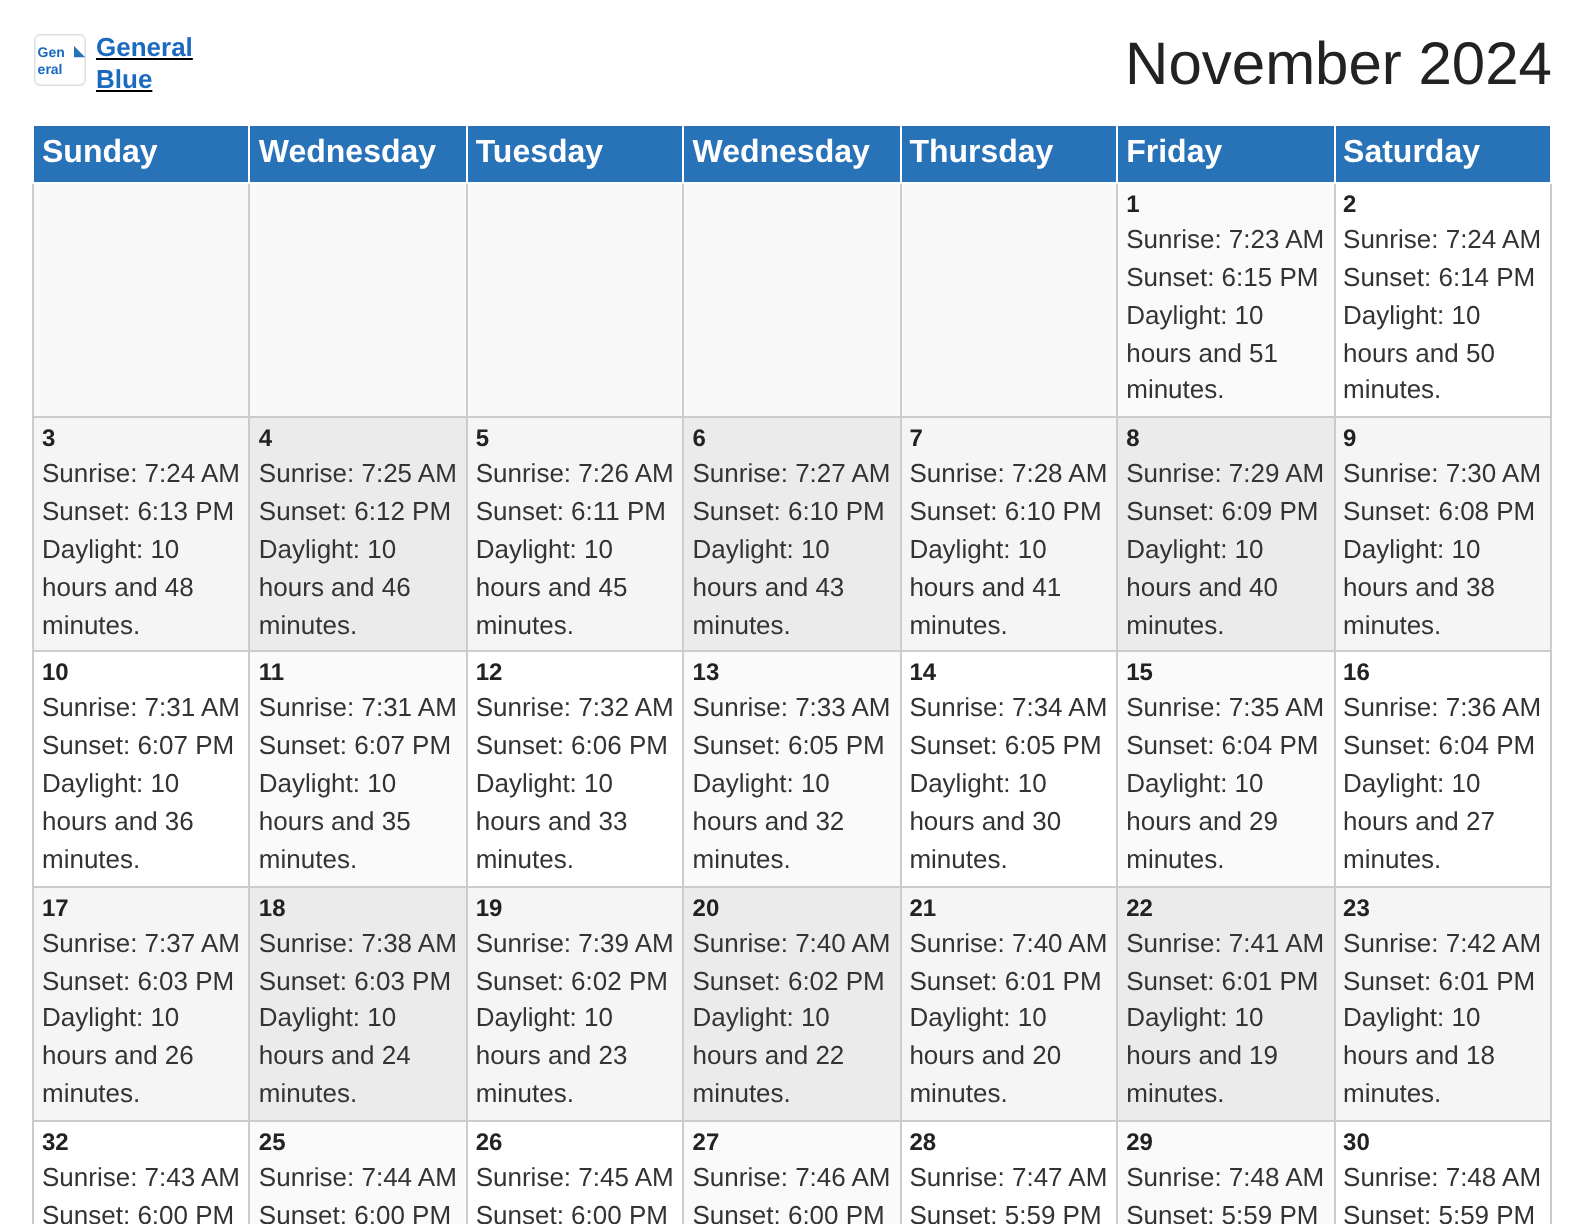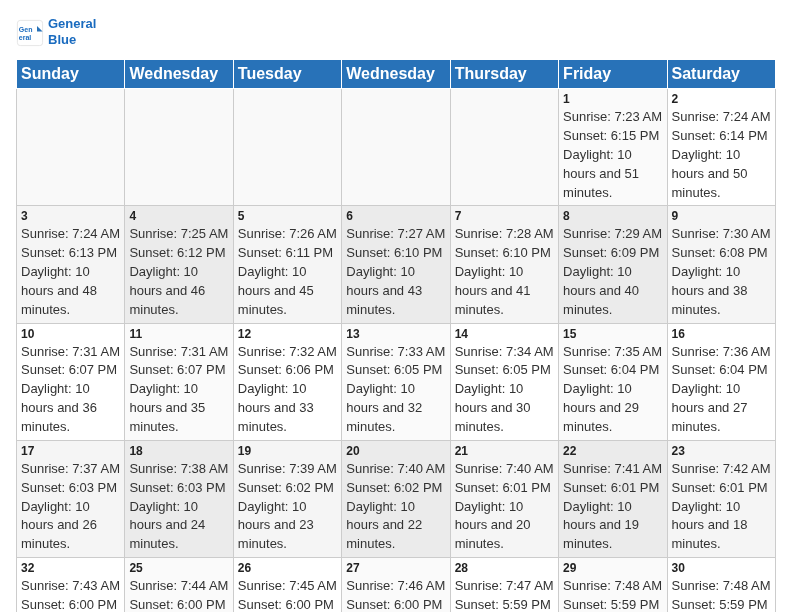--- a/index.html
+++ b/index.html
@@ -11,22 +11,23 @@
       padding: 16px;
     }
     .header {
       display: flex;
       justify-content: space-between;
       align-items: flex-start;
       margin-bottom: 12px;
     }
     .logo {
       display: flex;
-      align-items: flex-end;
+      align-items: flex-start;
       gap: 4px;
+      text-decoration: underline;
     }
     .logo-text {
       font-size: 13px;
       font-weight: bold;
       color: #333;
       line-height: 1.2;
     }
     .logo-text span {
       color: #1a6bbf;
     }
@@ -114,20 +115,21 @@
       <polygon points="30,10 38,18 30,18" fill="#2872b8"></polygon>
     </svg>
     <div>
       <div class="logo-text">
         <span>General</span><br>
         <span>Blue</span>
       </div>
     </div>
   </div>
   <div class="title-block">
+    <div class="month-title">November 2024</div>
   </div>
 </div>
 
 <table>
   <thead>
     <tr>
     <th>Sunday</th>
         <th>Wednesday</th>
         <th>Tuesday</th>
         <th>Wednesday</th>

